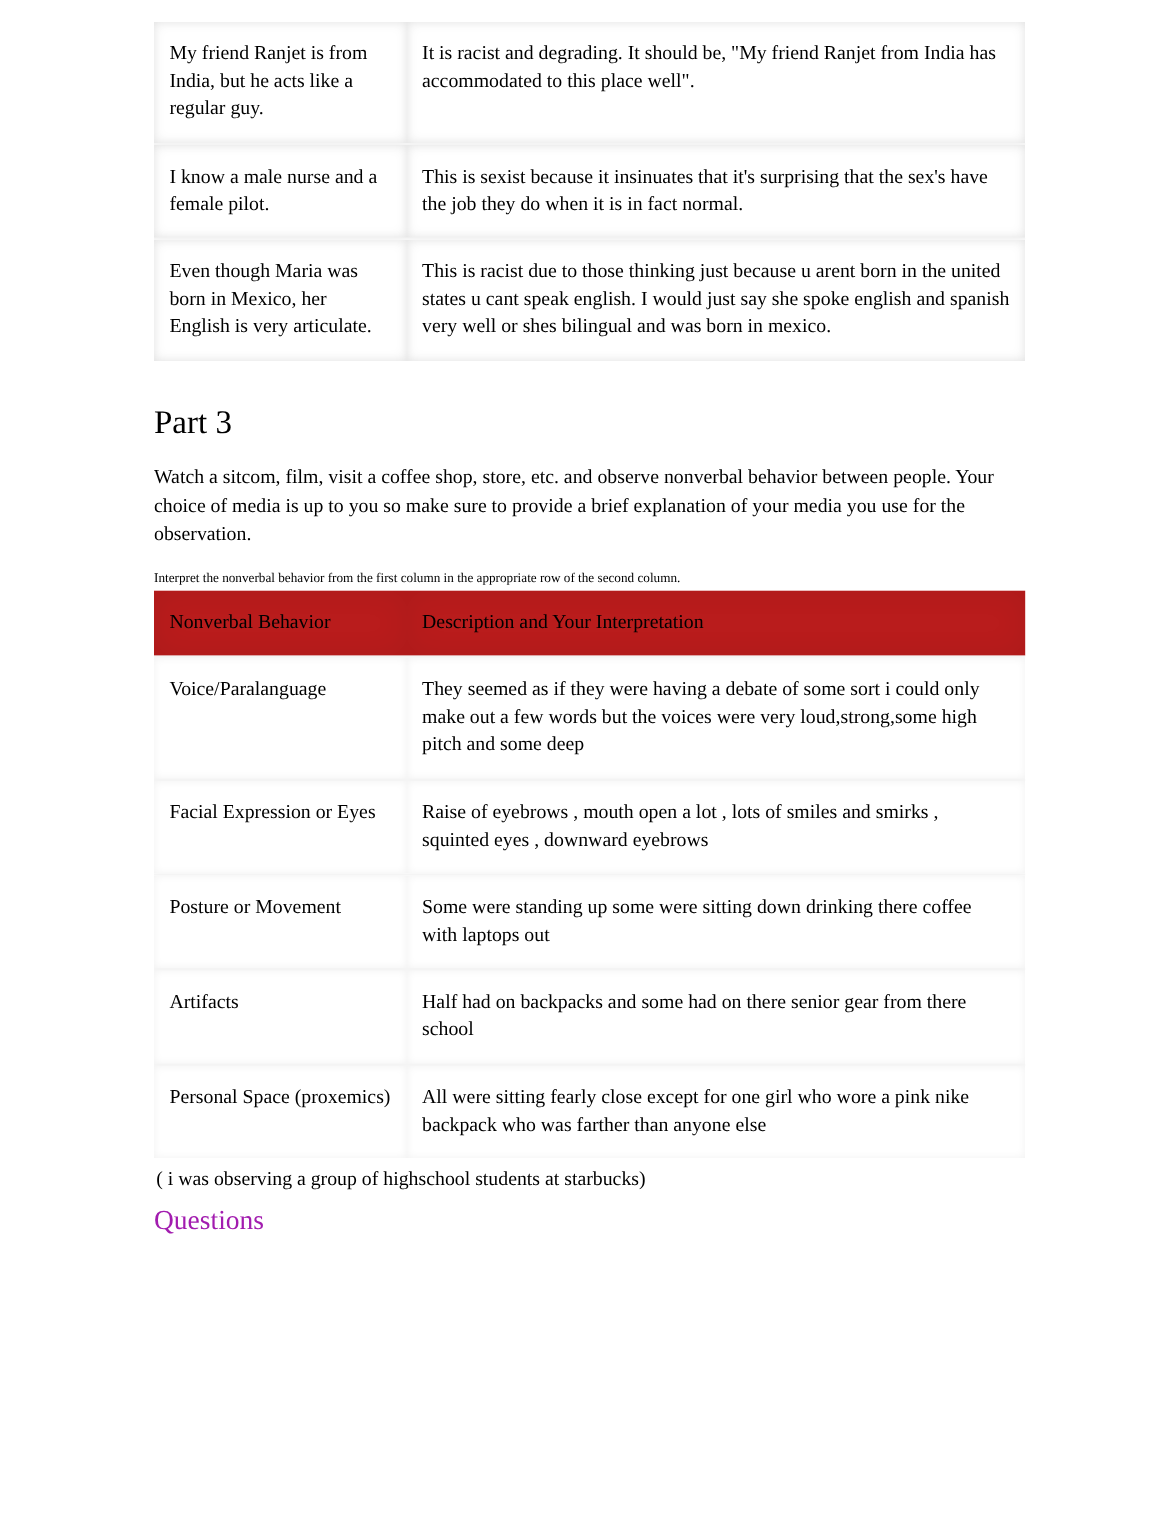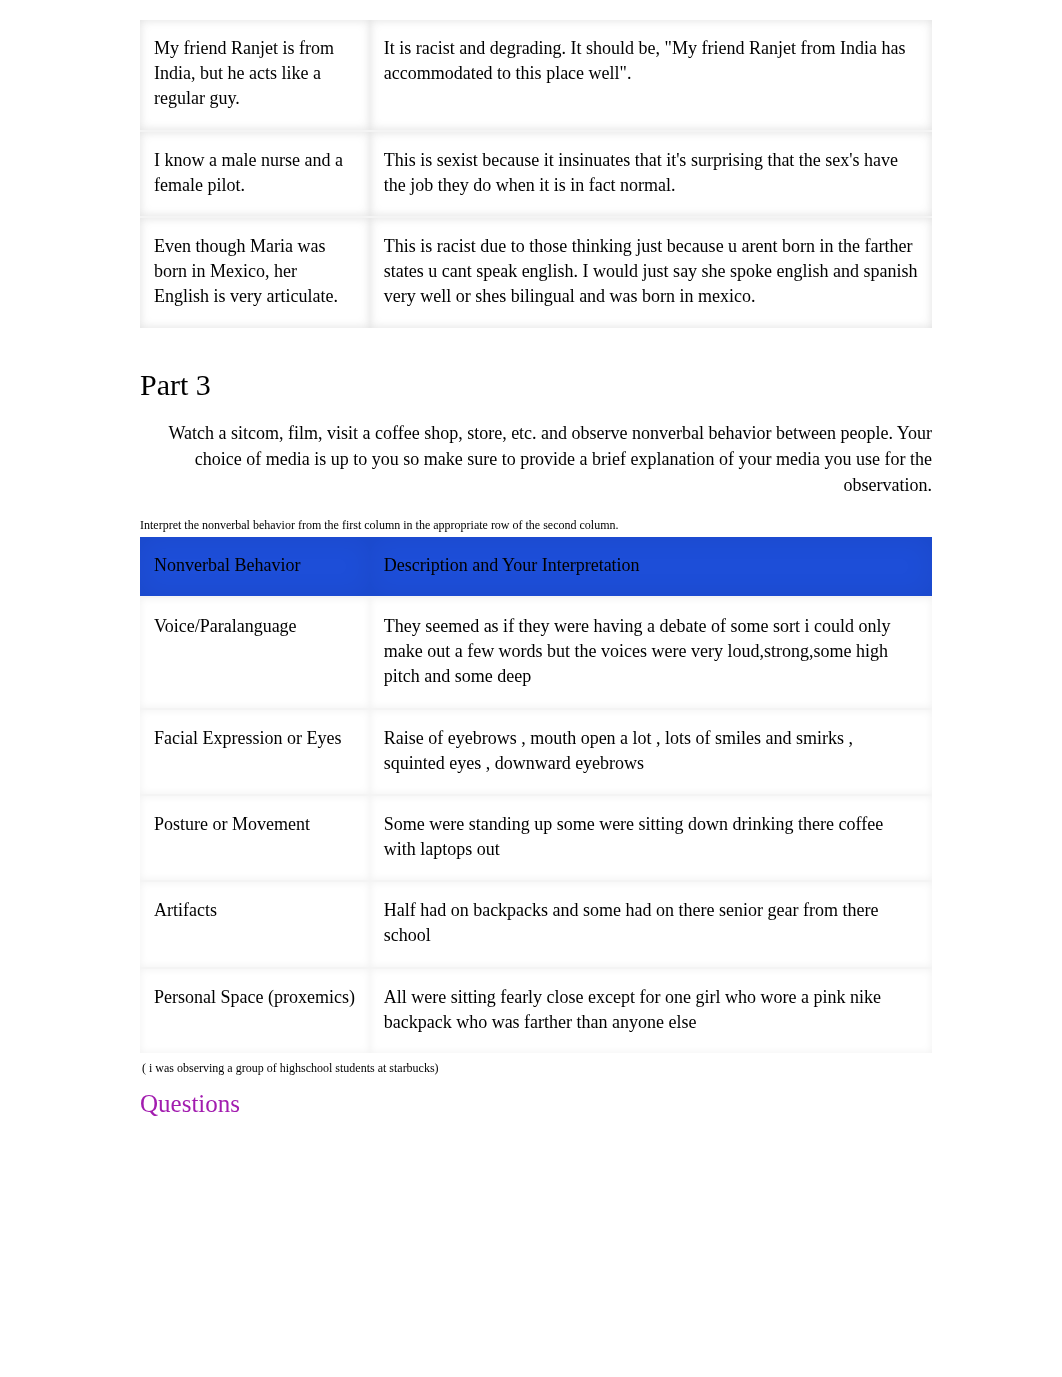--- a/index.html
+++ b/index.html
@@ -36,45 +36,44 @@
   .shadow-row td::before, .shadow-row th::before {
     content:"";
     position:absolute;
     top:0;left:0;right:0;bottom:0;
     pointer-events:none;
     box-shadow: inset 0 0 12px 0 rgba(0,0,0,0.07);
   }
   .shadow-row td, .shadow-row th { position:relative; }
 
   .table-green th {
-    background: #1d4ed8;
+    background: #b91c1c;
     box-shadow: inset 0 0 28px 0 rgba(0,0,0,0.07);
     margin-left: 40px;
   }
 
   .col1 { width: 29%; }
   .col1b { width: 29%; }
 
   h2.part-title {
     font-weight: normal;
     font-size: 30px;
     margin: 40px 0 18px 0;
   }
   .body-p {
     font-size: 18px;
     line-height: 1.45;
     margin: 0 0 20px 0;
-    text-align: right;
   }
   .caption {
     font-size: 12px;
     margin: 0 0 4px 0;
   }
   .note {
-    font-size: 12px;
+    font-size: 18px;
     margin: 8px 0 8px 2px;
   }
   h3.questions {
     font-weight: normal;
     font-size: 25px;
     color: #a21caf;
     margin: 14px 0 16px 0;
   }
 
   
@@ -99,21 +98,21 @@
       <tr class="shadow-row">
         <td>My friend Ranjet is from India, but he acts like a regular guy.</td>
         <td>It is racist and degrading. It should be, "My friend Ranjet from India has accommodated to this place well".</td>
       </tr>
       <tr class="row-sep shadow-row">
         <td>I know a male nurse and a female pilot.</td>
         <td>This is sexist because it insinuates that it's surprising that the sex's have the job they do when it is in fact normal.</td>
       </tr>
       <tr class="row-sep shadow-row">
         <td>Even though Maria was born in Mexico, her English is very articulate.</td>
-        <td>This is racist due to those thinking just because u arent born in the farther states u cant speak english. I would just say she spoke english and spanish very well or shes bilingual and was born in mexico.</td>
+        <td>This is racist due to those thinking just because u arent born in the united states u cant speak english. I would just say she spoke english and spanish very well or shes bilingual and was born in mexico.</td>
       </tr>
     </tbody>
   </table>
 
   <h2 class="part-title">Part 3</h2>
 
   <p class="body-p">Watch a sitcom, film, visit a coffee shop, store, etc. and observe nonverbal behavior between people. Your choice of media is up to you so make sure to provide a brief explanation of your media you use for the observation.</p>
 
   <p class="caption">Interpret the nonverbal behavior from the first column in the appropriate row of the second column.</p>
 

